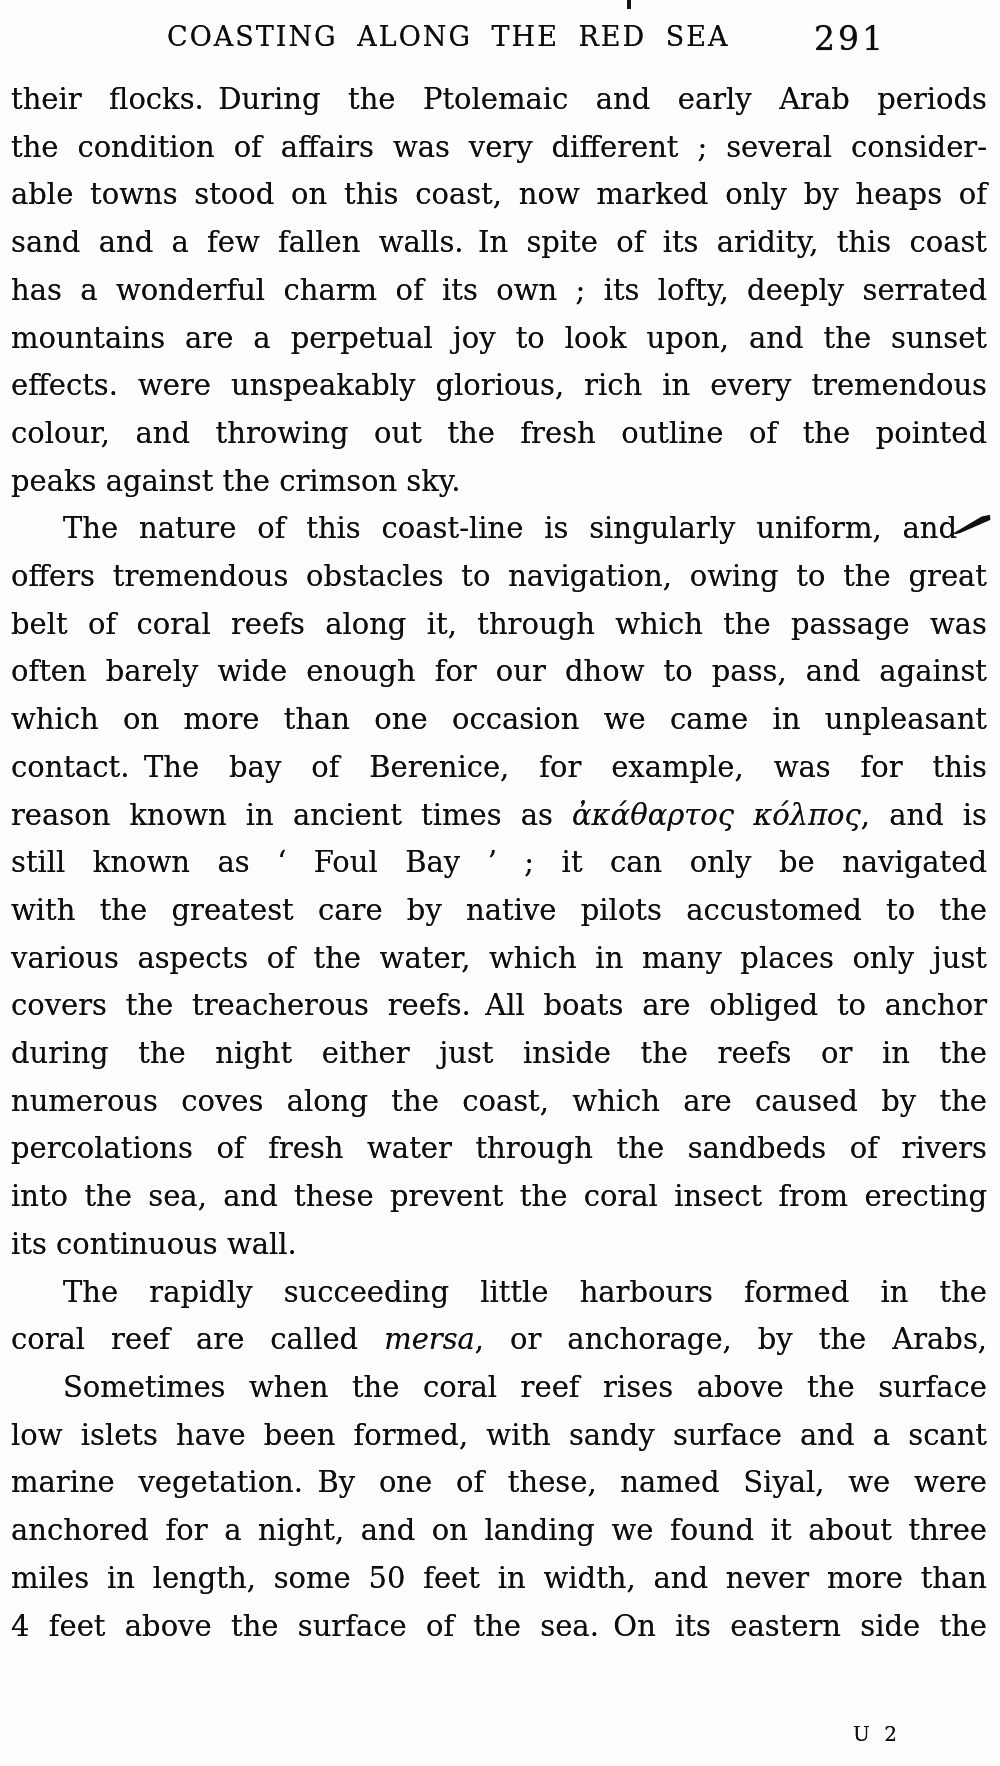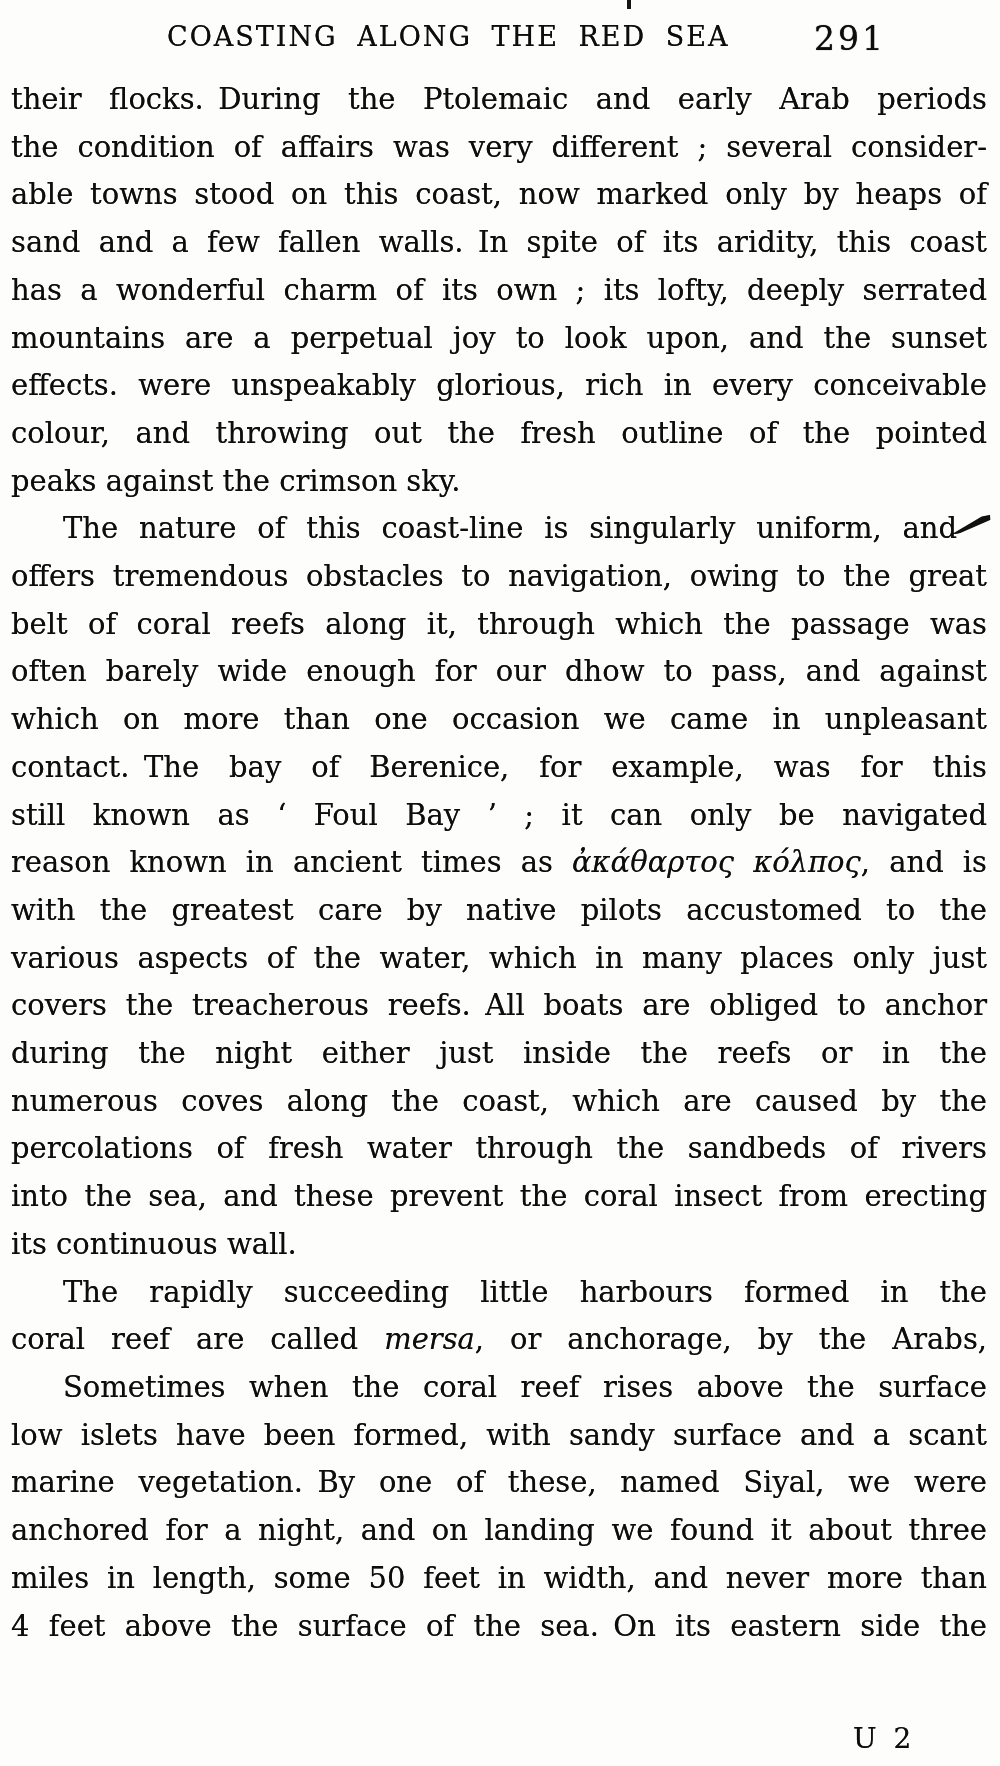--- a/index.html
+++ b/index.html
@@ -43,51 +43,51 @@
   .it { font-style: italic; }
   .pen-mark {
     position: absolute; right: -4px; top: 11px;
     width: 40px; height: 17px;
     background: #101010;
     clip-path: polygon(0% 100%, 78% 8%, 100% 0%, 100% 30%, 16% 100%);
     transform: rotate(-4deg);
   }
   .footer-mark {
     position: absolute; top: 1722px; left: 853px;
-    font-size: 28px; word-spacing: 8px;
+    font-size: 20px; word-spacing: 8px;
     text-shadow: 0 0 0.5px rgba(0,0,0,0.7);
   }
 </style>
 </head>
 <body>
 
 <header class="page-header">
   <div class="top-tick"></div>
   <div class="header-title">COASTING ALONG THE RED SEA</div>
   <div class="page-number">291</div>
 </header>
 
 <main class="page-body">
     <div class="line"><span>their flocks. During the Ptolemaic and early Arab periods</span></div>
     <div class="line"><span>the condition of affairs was very different ; several consider-</span></div>
     <div class="line"><span>able towns stood on this coast, now marked only by heaps of</span></div>
     <div class="line"><span>sand and a few fallen walls. In spite of its aridity, this coast</span></div>
     <div class="line"><span>has a wonderful charm of its own ; its lofty, deeply serrated</span></div>
     <div class="line"><span>mountains are a perpetual joy to look upon, and the sunset</span></div>
-    <div class="line"><span>effects. were unspeakably glorious, rich in every conceivable</span></div>
+    <div class="line"><span>effects. were unspeakably glorious, rich in every tremendous</span></div>
     <div class="line"><span>colour, and throwing out the fresh outline of the pointed</span></div>
     <div class="line last"><span>peaks against the crimson sky.</span></div>
     <div class="line indent" style="padding-right: 30px;"><span>The nature of this coast-line is singularly uniform, and</span><span class="pen-mark"></span></div>
     <div class="line"><span>offers tremendous obstacles to navigation, owing to the great</span></div>
     <div class="line"><span>belt of coral reefs along it, through which the passage was</span></div>
     <div class="line"><span>often barely wide enough for our dhow to pass, and against</span></div>
     <div class="line"><span>which on more than one occasion we came in unpleasant</span></div>
     <div class="line"><span>contact. The bay of Berenice, for example, was for this</span></div>
+    <div class="line"><span>reason known in ancient times as </span><span class="it">ἀκάθαρτος κόλπος</span><span>, and is</span></div>
     <div class="line"><span>still known as ‘ Foul Bay ’ ; it can only be navigated</span></div>
-    <div class="line"><span>reason known in ancient times as </span><span class="it">ἀκάθαρτος κόλπος</span><span>, and is</span></div>
     <div class="line"><span>with the greatest care by native pilots accustomed to the</span></div>
     <div class="line"><span>various aspects of the water, which in many places only just</span></div>
     <div class="line"><span>covers the treacherous reefs. All boats are obliged to anchor</span></div>
     <div class="line"><span>during the night either just inside the reefs or in the</span></div>
     <div class="line"><span>numerous coves along the coast, which are caused by the</span></div>
     <div class="line"><span>percolations of fresh water through the sandbeds of rivers</span></div>
     <div class="line"><span>into the sea, and these prevent the coral insect from erecting</span></div>
     <div class="line last"><span>its continuous wall.</span></div>
     <div class="line indent"><span>The rapidly succeeding little harbours formed in the</span></div>
     <div class="line"><span>coral reef are called </span><span class="it">mersa</span><span>, or anchorage, by the Arabs,</span></div>

